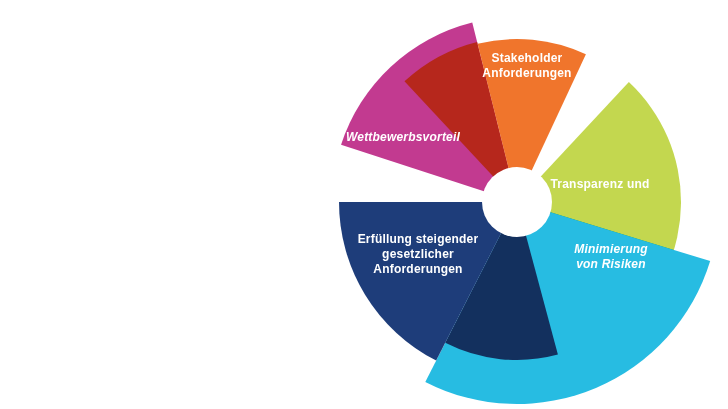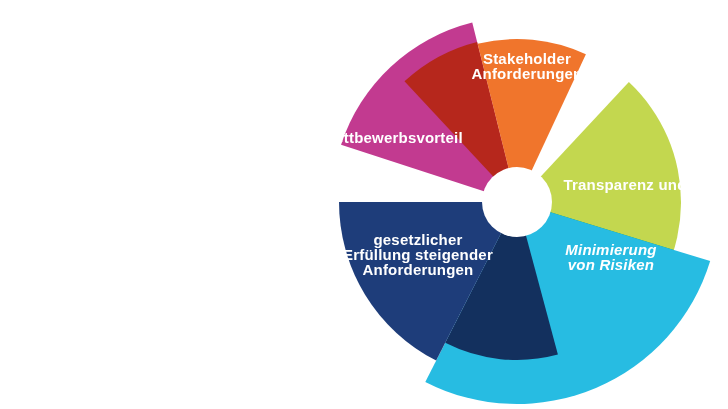--- a/index.html
+++ b/index.html
@@ -12,21 +12,21 @@
     overflow: hidden;
     font-family: "Liberation Sans", sans-serif;
   }
   .stage svg { position: absolute; left: 0; top: 0; }
   .seg-label {
     position: absolute;
     transform: translate(-50%, -50%);
     text-align: center;
     color: #ffffff;
     font-weight: 700;
-    font-size: 15px;
+    font-size: 12px;
     line-height: 15px;
     letter-spacing: 0.2px;
     white-space: nowrap;
   }
 </style>
 </head>
 <body>
 
 <div class="stage">
 
@@ -40,32 +40,32 @@
       <path d="M 517 202 L 557.89 354.62 A 158 158 0 0 1 445.27 342.78 Z" fill="#13305e"></path>
       <path d="M 517 202 L 436.19 360.60 A 178 178 0 0 1 339.00 202.00 Z" fill="#1e3d7a"></path>
       <circle cx="517" cy="202" r="35" fill="#ffffff"></circle>
     </svg>
 
   <div class="seg-label" style="left: 527px; top: 66px; color: rgb(255, 255, 255);">
     <div>Stakeholder</div>
     <div>Anforderungen</div>
   </div>
 
-  <div class="seg-label" style="left: 392px; top: 137px; color: rgb(255, 255, 255);">
+  <div class="seg-label" style="left: 403px; top: 137px; color: rgb(255, 255, 255); font-style: italic;">
     <div>Wettbewerbsvorteil</div>
   </div>
 
-  <div class="seg-label" style="left: 625px; top: 184px; color: rgb(255, 255, 255); text-align: right;">
+  <div class="seg-label" style="left: 600px; top: 184px; color: rgb(255, 255, 255); text-align: right;">
     <div>Transparenz und</div>
   </div>
 
   <div class="seg-label" style="left: 611px; top: 257px; color: rgb(255, 255, 255); font-style: italic;">
     <div>Minimierung</div>
     <div>von Risiken</div>
   </div>
 
   <div class="seg-label" style="left: 418px; top: 254px; color: rgb(255, 255, 255);">
+    <div>Erfüllung steigender</div>
     <div>gesetzlicher</div>
-    <div>Erfüllung steigender</div>
     <div>Anforderungen</div>
   </div>
 
 </div>
 
 </body></html>

